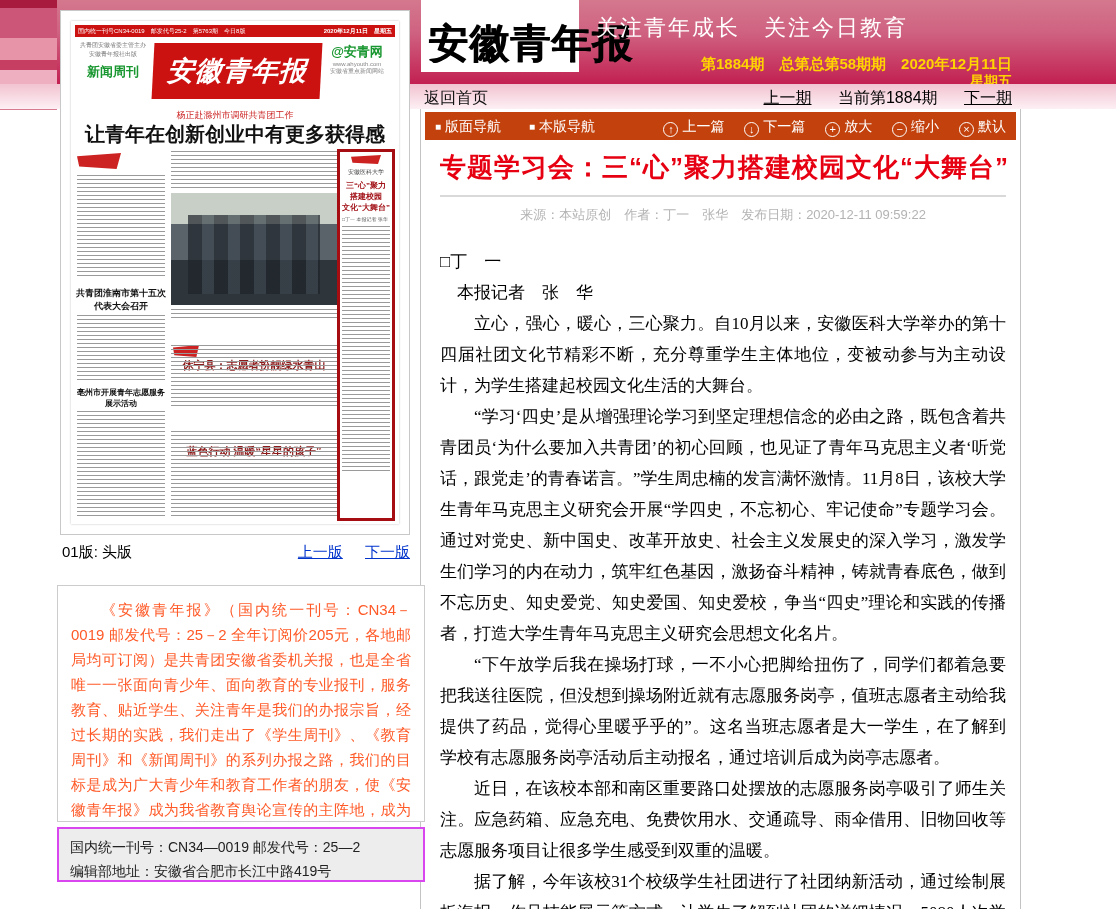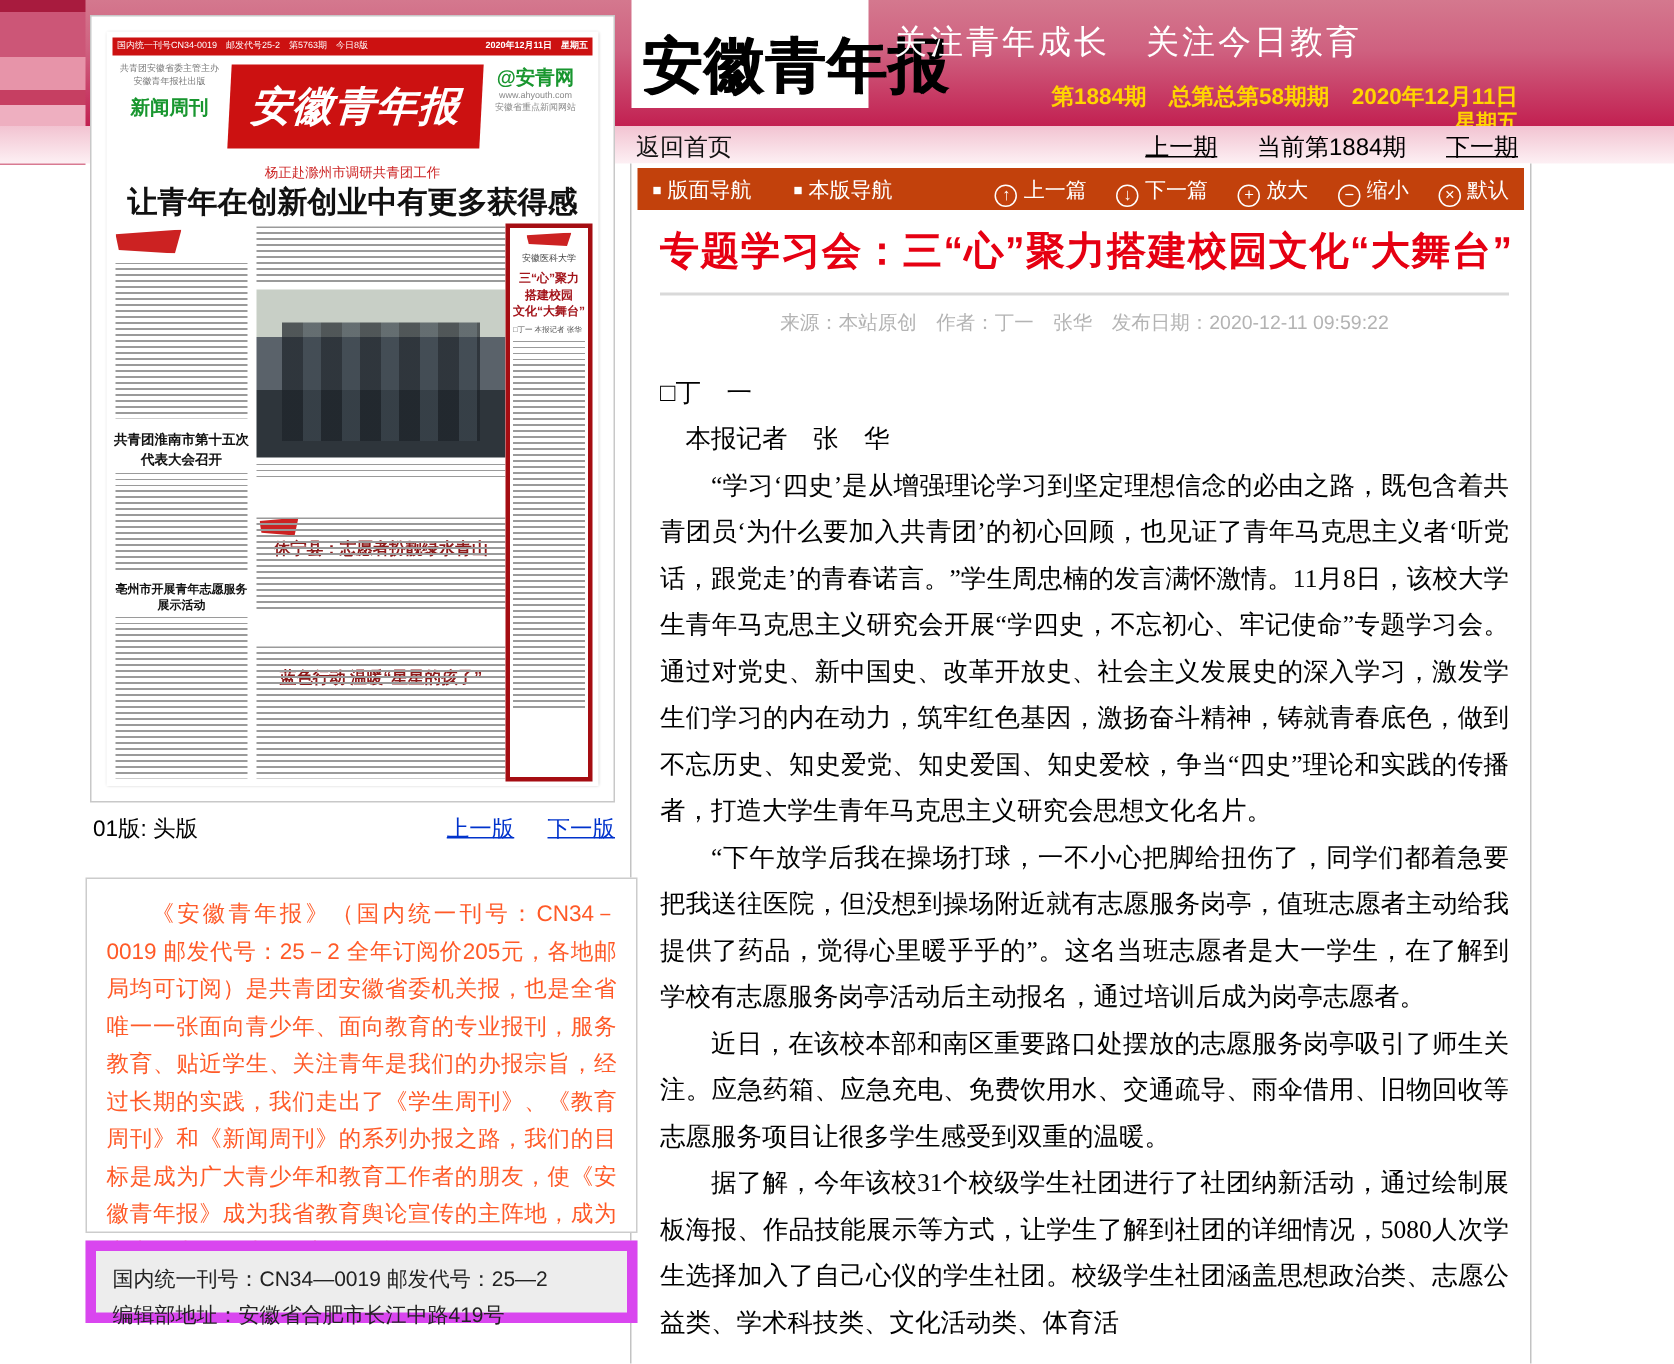--- a/index.html
+++ b/index.html
@@ -99,21 +99,21 @@
   #page-row { left:62px; top:543px; width:348px; height:20px; font-size:15px; color:#000; }
   #page-links { position:absolute; right:0; top:0; color:#0033cc; }
   #page-links span { margin-left:18px; text-decoration:underline; cursor:pointer; }
 
   #about-box { left:57px; top:585px; width:368px; height:237px; background:#fff;
     border:1px solid #ccc; padding:11px 13px; }
   #about-text { color:#ff5a28; font-size:15px; line-height:25px; text-indent:2em;
     text-align:justify; }
 
   #footer-box { left:57px; top:827px; width:368px; height:55px; background:#ededed;
-    border:7px solid #d946ef; padding:6px 11px; font-size:14px; line-height:24px; color:#222; }
+    border:2px solid #d946ef; padding:6px 11px; font-size:14px; line-height:24px; color:#222; }
 </style>
 </head>
 <body>
 
 <div class="abs" id="header-band"></div>
 <div class="abs" id="corner-stripes"></div>
 <div class="abs" id="logo-box"></div>
 <div class="abs" id="site-title">安徽青年报</div>
 <div class="abs" id="slogan">关注青年成长　关注今日教育</div>
 <div class="abs" id="issue-line">第1884期　总第总第58期期　2020年12月11日</div>
@@ -142,20 +142,21 @@
   </div>
 </div>
 
 <div class="abs" id="article">
   <div id="article-title">专题学习会：三“心”聚力搭建校园文化“大舞台”</div>
   <div id="title-rule"></div>
   <div id="article-meta">来源：本站原创　作者：丁一　张华　发布日期：2020-12-11 09:59:22</div>
   <div id="article-body">
     <p class="byline1">□丁　一</p>
     <p class="byline2">本报记者　张　华</p>
+    <p class="para">立心，强心，暖心，三心聚力。自10月以来，安徽医科大学举办的第十四届社团文化节精彩不断，充分尊重学生主体地位，变被动参与为主动设计，为学生搭建起校园文化生活的大舞台。</p>
     <p class="para">“学习‘四史’是从增强理论学习到坚定理想信念的必由之路，既包含着共青团员‘为什么要加入共青团’的初心回顾，也见证了青年马克思主义者‘听党话，跟党走’的青春诺言。”学生周忠楠的发言满怀激情。11月8日，该校大学生青年马克思主义研究会开展“学四史，不忘初心、牢记使命”专题学习会。通过对党史、新中国史、改革开放史、社会主义发展史的深入学习，激发学生们学习的内在动力，筑牢红色基因，激扬奋斗精神，铸就青春底色，做到不忘历史、知史爱党、知史爱国、知史爱校，争当“四史”理论和实践的传播者，打造大学生青年马克思主义研究会思想文化名片。</p>
     <p class="para">“下午放学后我在操场打球，一不小心把脚给扭伤了，同学们都着急要把我送往医院，但没想到操场附近就有志愿服务岗亭，值班志愿者主动给我提供了药品，觉得心里暖乎乎的”。这名当班志愿者是大一学生，在了解到学校有志愿服务岗亭活动后主动报名，通过培训后成为岗亭志愿者。</p>
     <p class="para">近日，在该校本部和南区重要路口处摆放的志愿服务岗亭吸引了师生关注。应急药箱、应急充电、免费饮用水、交通疏导、雨伞借用、旧物回收等志愿服务项目让很多学生感受到双重的温暖。</p>
     <p class="para">据了解，今年该校31个校级学生社团进行了社团纳新活动，通过绘制展板海报、作品技能展示等方式，让学生了解到社团的详细情况，5080人次学生选择加入了自己心仪的学生社团。校级学生社团涵盖思想政治类、志愿公益类、学术科技类、文化活动类、体育活</p>
   </div>
 </div>
 
 <div class="abs" id="thumb-box">
   <div id="newspaper">
     <div id="np-topbar">

